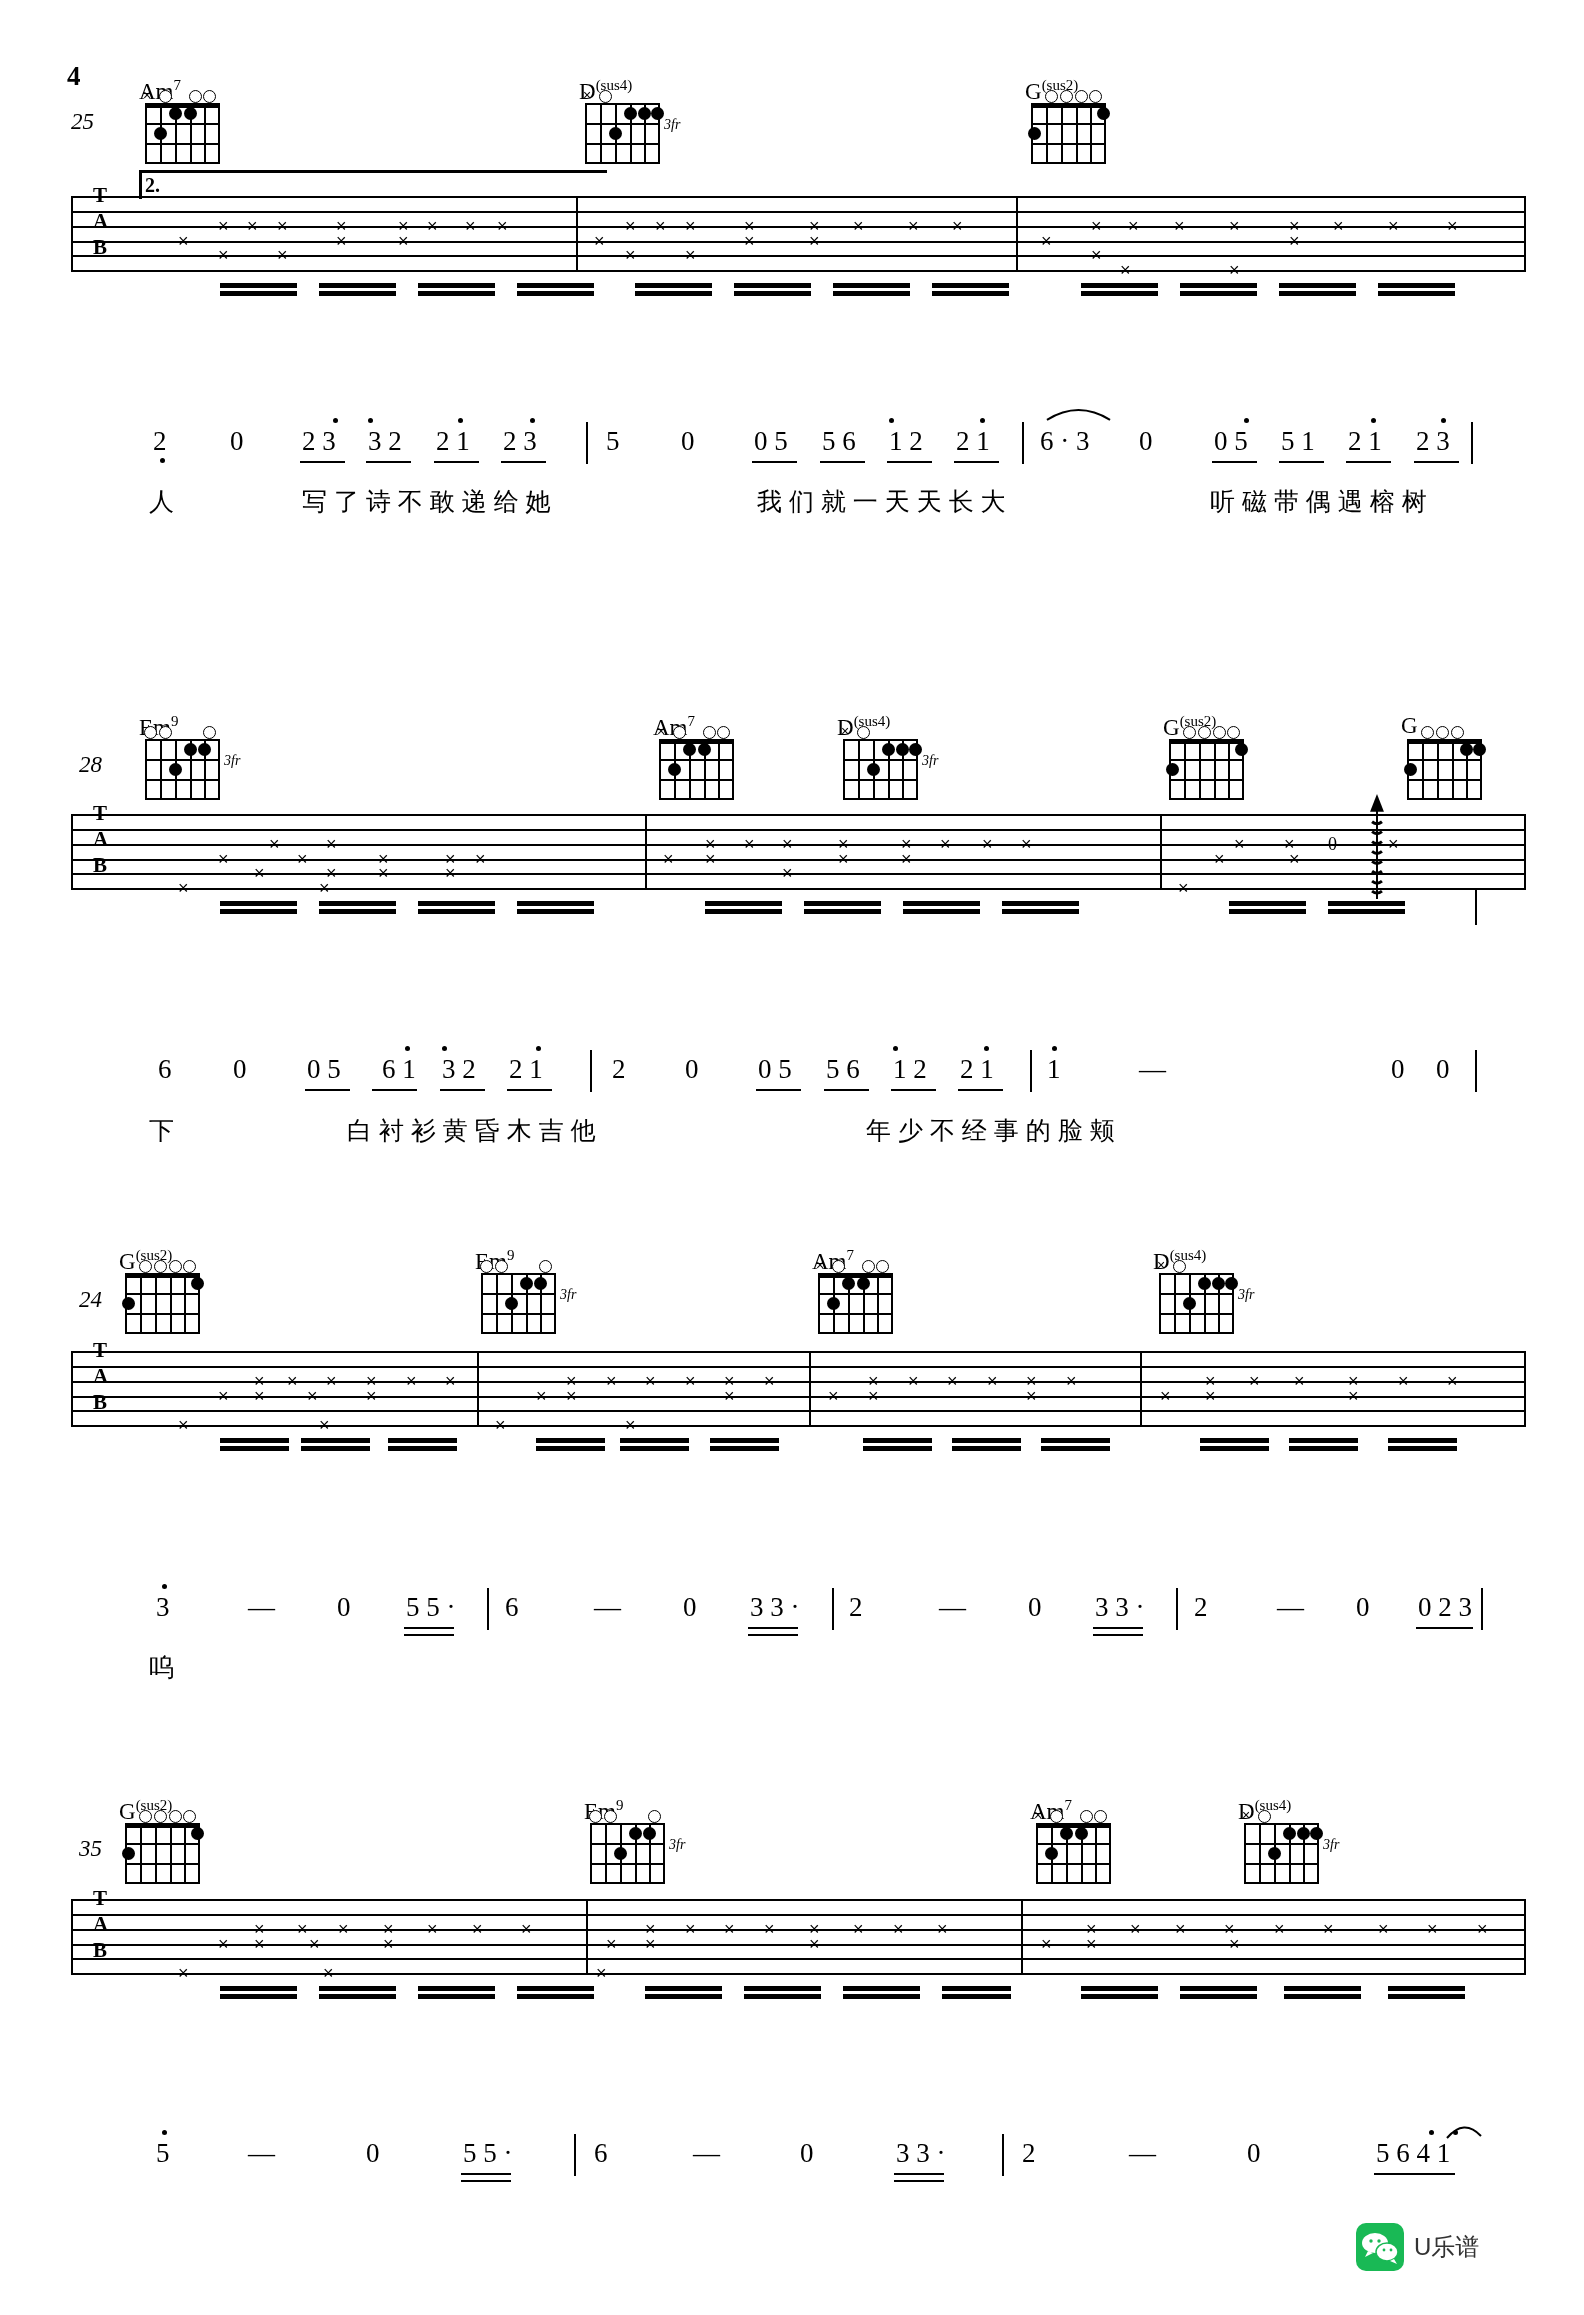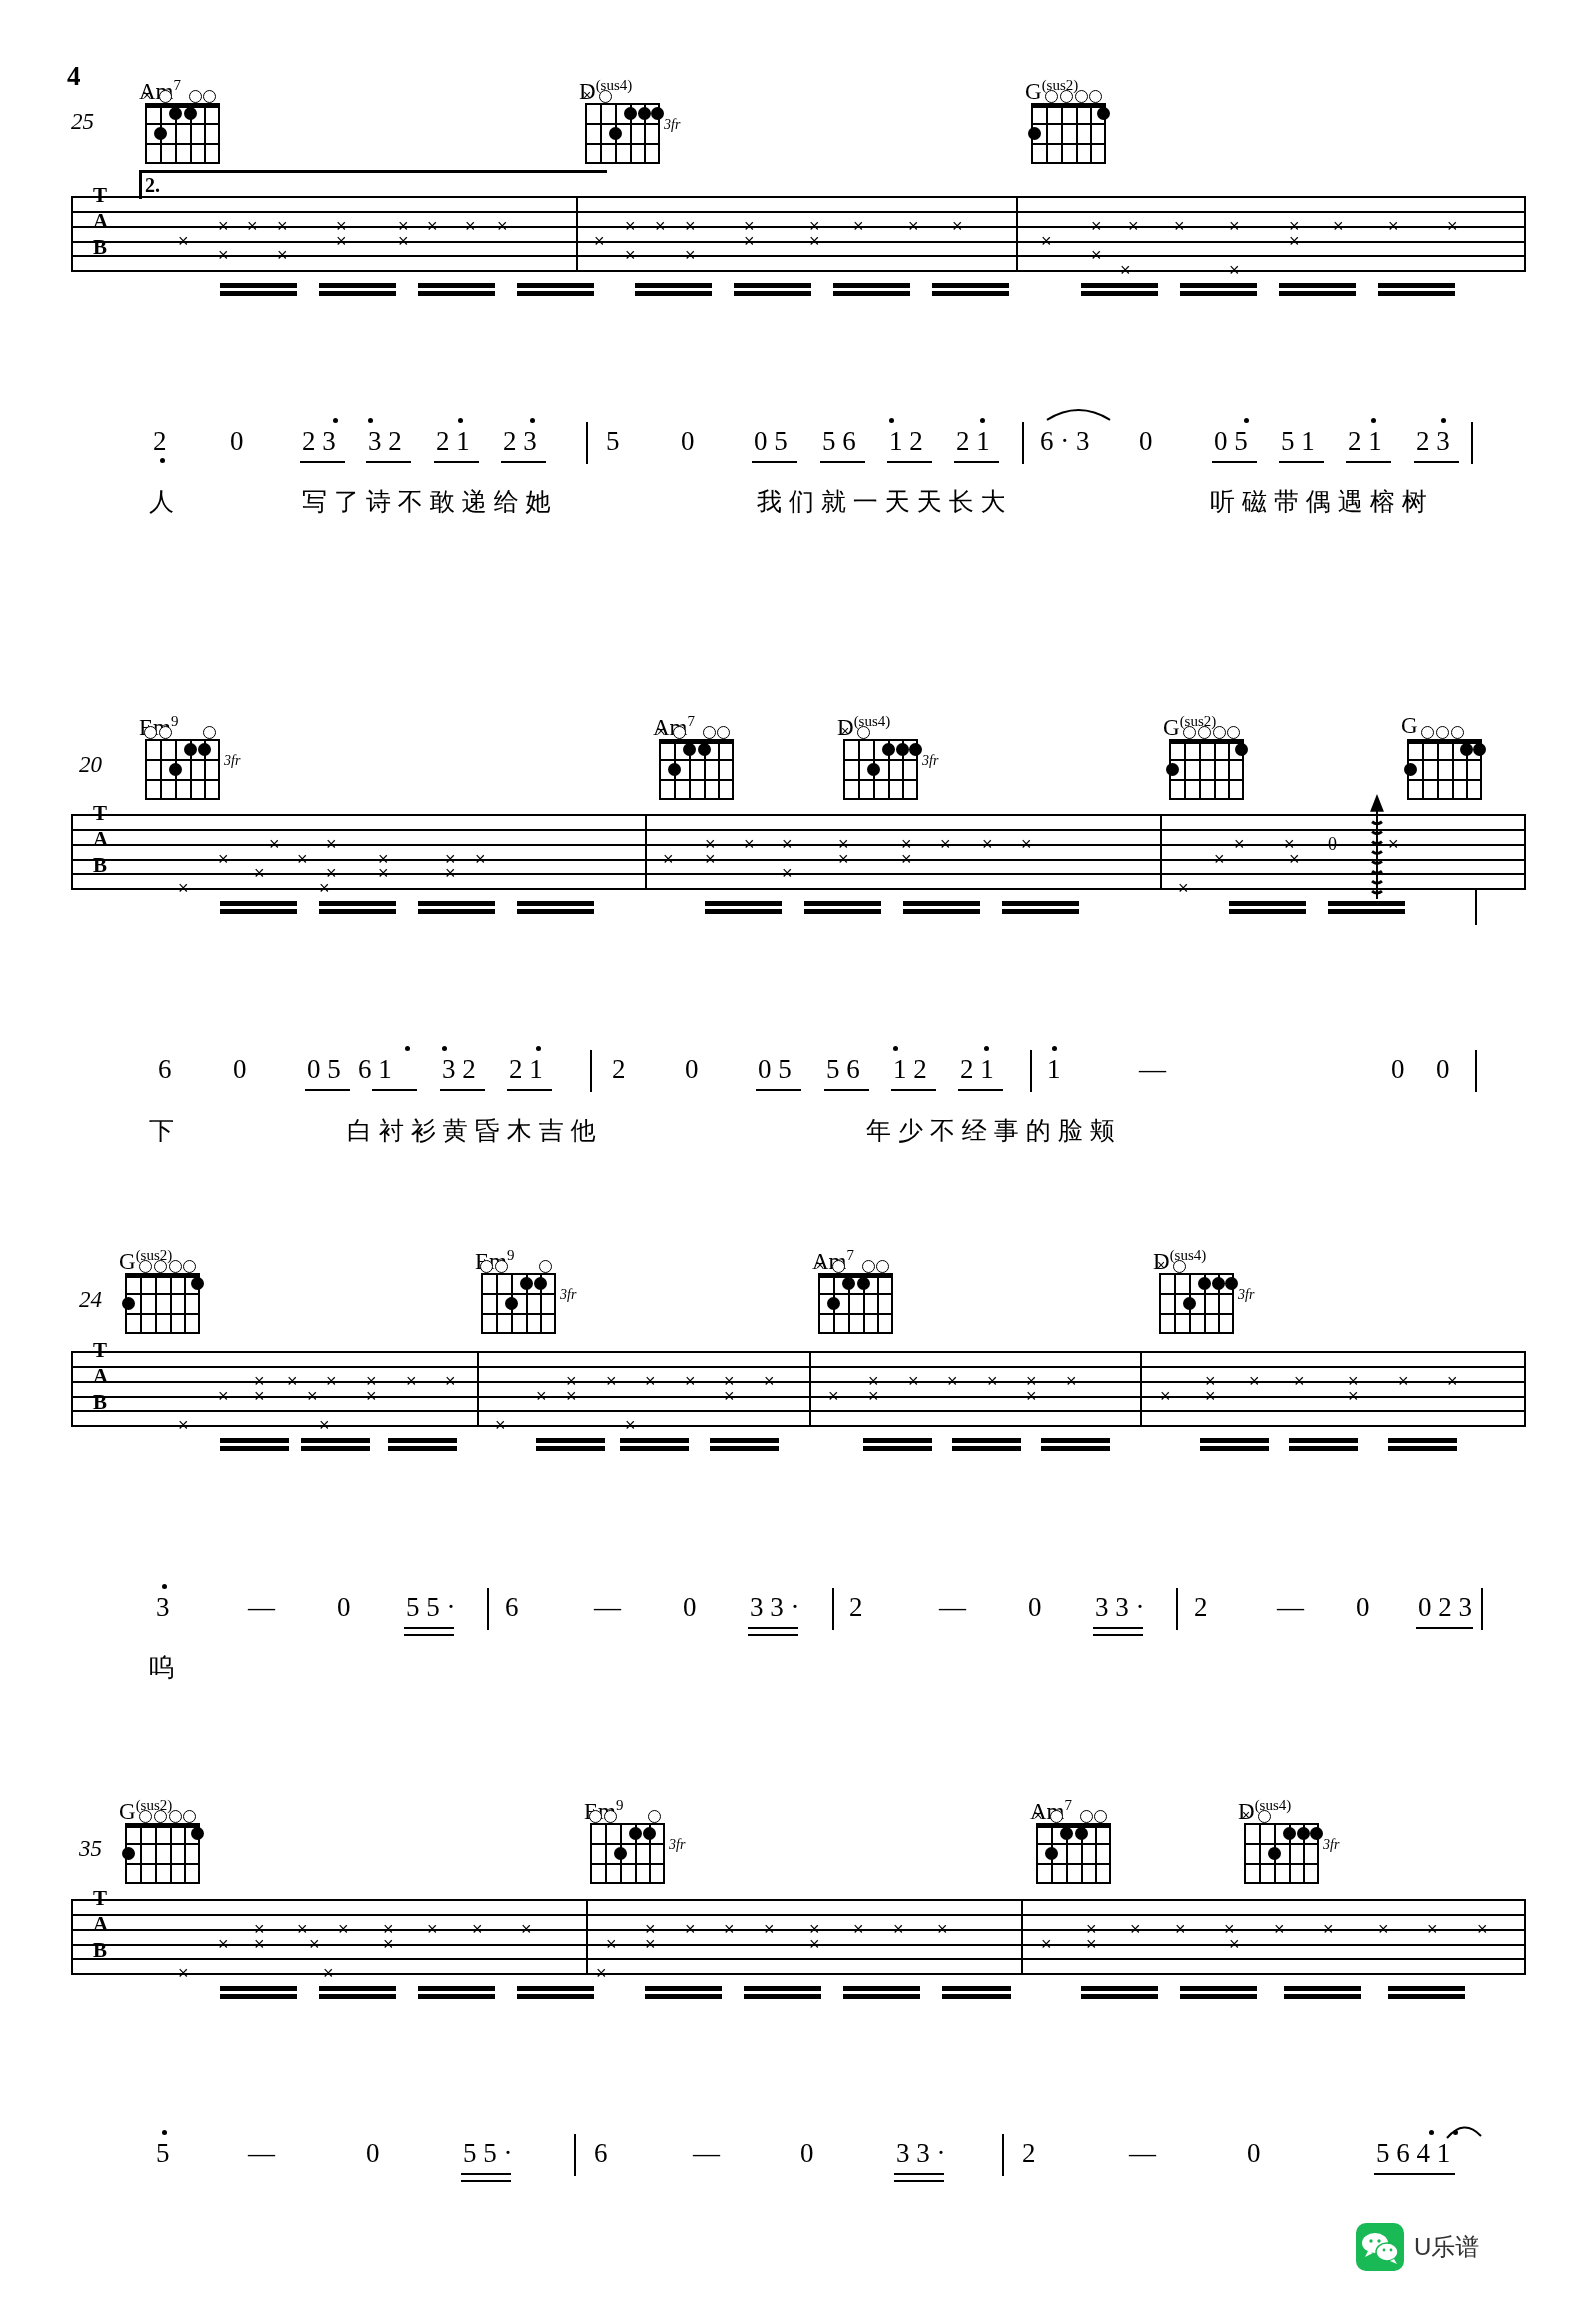--- a/index.html
+++ b/index.html
@@ -277,21 +277,21 @@
 
     <div class="abs" style="left:0;top:485px;">
       <div class="lyr" style="left:149px;top:0;">人</div>
       <div class="lyr" style="left:302px;top:0;">写 了 诗 不 敢 递 给 她</div>
       <div class="lyr" style="left:757px;top:0;">我 们 就 一 天 天 长 大</div>
       <div class="lyr" style="left:1210px;top:0;">听 磁 带 偶 遇 榕 树</div>
     </div>
   </div>
 
   <div class="abs">
-    <div class="abs measno" style="left:79px;top:752px;">20</div>
+    <div class="abs measno" style="left:79px;top:752px;">28</div>
 
     <div class="chord" style="left:139px;top:713px;">
       <div class="cname"><span>Em</span><sup>9</sup></div>
       <div class="grid">
         <div class="mutesrow">
             <div class="opencirc" style="left:-1px;top:0;"></div>
             <div class="opencirc" style="left:14px;top:0;"></div>
             <div class="opencirc" style="left:58px;top:0;"></div>
           </div>
         <div class="topline"></div>
@@ -496,21 +496,21 @@
       <div class="beam" style="left:1158px;top:95px;width:77px;"></div>
       <div class="beam" style="left:1257px;top:87px;width:77px;"></div>
       <div class="beam" style="left:1257px;top:95px;width:77px;"></div>
     </div>
 
     <div class="abs" style="left:0;top:1054px;">
       <div class="jp" style="left:158px;top:0;">6</div>
       <div class="jp" style="left:233px;top:0;">0</div>
       <div class="jp" style="left:307px;top:0;">0 5</div>
       <div class="ubar" style="left:305px;top:35px;width:45px;"></div>
-      <div class="jp" style="left:358px;top:0;">6 1</div>
+      <div class="jp" style="left:382px;top:0;">6 1</div>
       <div class="ubar" style="left:372px;top:35px;width:45px;"></div>
       <div class="jp" style="left:442px;top:0;">3 2</div>
       <div class="ubar" style="left:440px;top:35px;width:45px;"></div>
       <div class="jp" style="left:509px;top:0;">2 1</div>
       <div class="ubar" style="left:507px;top:35px;width:45px;"></div>
       <div class="dotabove" style="left:405px;top:-8px;"></div>
       <div class="dotabove" style="left:442px;top:-8px;"></div>
       <div class="dotabove" style="left:536px;top:-8px;"></div>
       <div class="jpbar" style="left:590px;top:-4px;height:42px;"></div>
 

